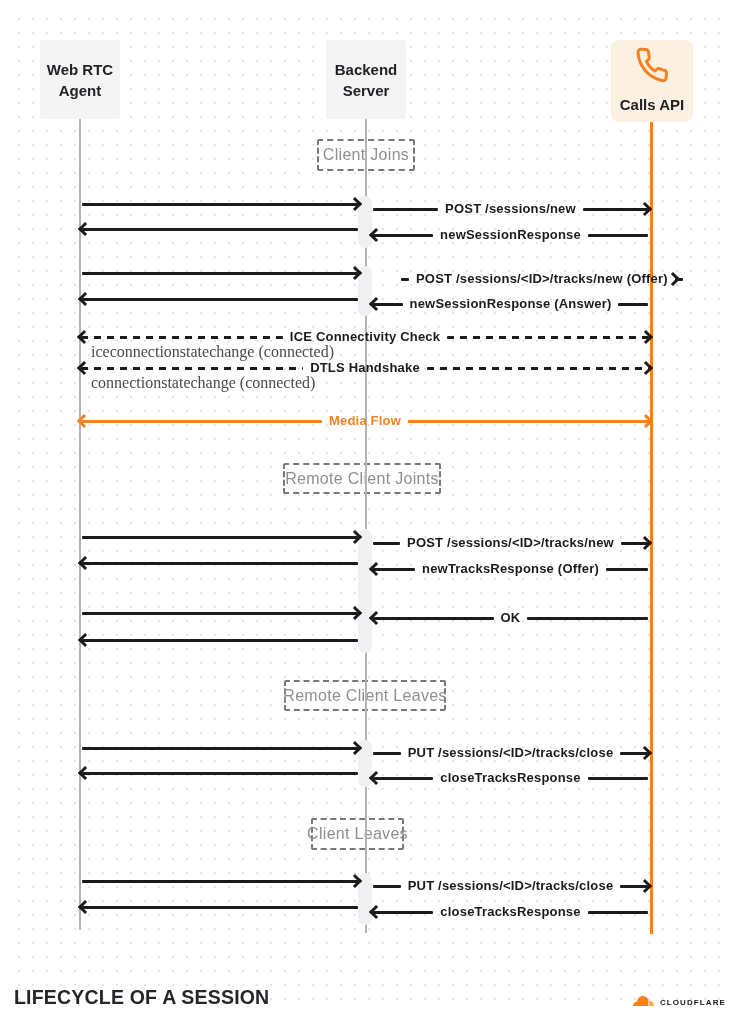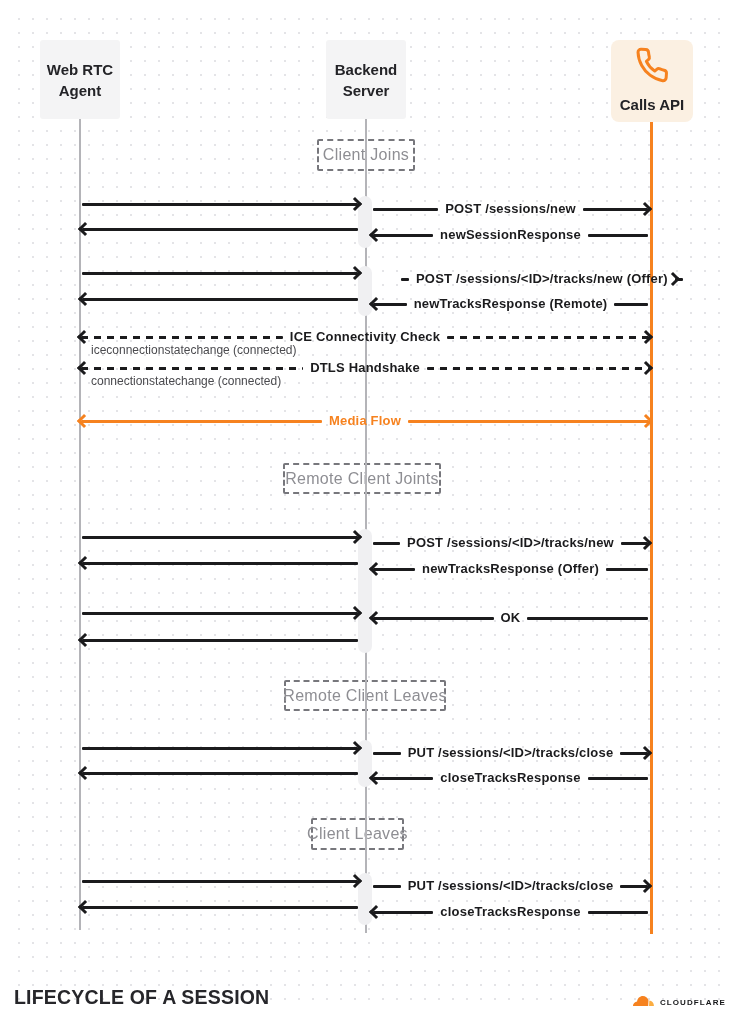--- a/index.html
+++ b/index.html
@@ -13,21 +13,21 @@
   .group-box{position:absolute;z-index:1;background:#ffffff;border:2px dashed #77777c;border-radius:2px;
              display:flex;align-items:center;justify-content:center;box-sizing:border-box;
              font-size:16px;color:#8e8e93;letter-spacing:.3px;white-space:nowrap;}
   .activation{position:absolute;z-index:3;background:#f0f0f2;border-radius:7px;}
   .msg{position:absolute;z-index:4;display:flex;align-items:center;height:14px;}
   .seg{flex:1;min-width:8px;height:3px;border-radius:1px;}
   .msg-label{padding:0 7px;font-size:13px;font-weight:bold;letter-spacing:.2px;white-space:nowrap;line-height:14px;}
   .ah{position:absolute;width:10px;height:10px;top:50%;box-sizing:border-box;}
   .ah.r{right:-2px;border-top:3px solid;border-right:3px solid;transform:translateY(-50%) rotate(45deg);}
   .ah.l{left:-2px;border-top:3px solid;border-right:3px solid;transform:translateY(-50%) rotate(-135deg);}
-  .caption{position:absolute;z-index:4;font-size:12px;color:#4a4a4e;white-space:nowrap;}
+  .caption{position:absolute;z-index:4;font-size:16px;color:#4a4a4e;white-space:nowrap;font-family:Liberation Serif, serif;}
   .participant{position:absolute;z-index:5;display:flex;flex-direction:column;align-items:center;
                justify-content:center;box-sizing:border-box;text-align:center;}
   .participant .plabel{font-size:15px;font-weight:bold;color:#232327;line-height:21px;white-space:pre-line;}
   #footer-title{position:absolute;left:14px;top:986px;z-index:4;font-size:19.5px;font-weight:bold;
                 color:#26262a;letter-spacing:.2px;}
   #brand{position:absolute;right:6px;top:993px;z-index:4;display:flex;align-items:center;gap:3px;}
   #brand .brand-text{font-size:8px;font-weight:bold;color:#17181a;letter-spacing:1.1px;}
 </style>
 </head>
 <body>
@@ -61,21 +61,21 @@
       <div class="group-box" style="left: 311px; top: 818px; width: 93px; height: 32px;">Client Leaves</div>
       <div class="activation" style="left: 358px; top: 196px; width: 14px; height: 52px;"></div>
       <div class="activation" style="left: 358px; top: 266px; width: 14px; height: 50px;"></div>
       <div class="activation" style="left: 358px; top: 529px; width: 14px; height: 124px;"></div>
       <div class="activation" style="left: 358px; top: 740px; width: 14px; height: 47px;"></div>
       <div class="activation" style="left: 358px; top: 873px; width: 14px; height: 52px;"></div>
       <div class="msg" style="left: 82px; top: 197px; width: 276px; color: rgb(27, 27, 29);">
         <div class="seg" style="background: rgb(27, 27, 29);"></div>
         <span class="ah r" style="border-color: rgb(27, 27, 29);"></span>
       </div>
-      <div class="msg" style="left: 373px; top: 202px; width: 275px; color: rgb(27, 27, 29);">
+      <div class="msg" style="left: 373px; top: 202px; width: 275px; color: rgb(27, 27, 29); justify-content: flex-end;">
         <div class="seg" style="background: rgb(27, 27, 29);"></div>
         <div class="msg-label" style="color: rgb(27, 27, 29);">POST /sessions/new</div>
         <div class="seg" style="background: rgb(27, 27, 29);"></div>
         <span class="ah r" style="border-color: rgb(27, 27, 29);"></span>
       </div>
       <div class="msg" style="left: 373px; top: 228px; width: 275px; color: rgb(27, 27, 29);">
         <div class="seg" style="background: rgb(27, 27, 29);"></div>
         <div class="msg-label" style="color: rgb(27, 27, 29);">newSessionResponse</div>
         <div class="seg" style="background: rgb(27, 27, 29);"></div>
         <span class="ah l" style="border-color: rgb(27, 27, 29);"></span>
@@ -89,21 +89,21 @@
         <span class="ah r" style="border-color: rgb(27, 27, 29);"></span>
       </div>
       <div class="msg" style="left: 373px; top: 272px; width: 275px; color: rgb(27, 27, 29); padding-left: 28px;">
         <div class="seg" style="background: rgb(27, 27, 29);"></div>
         <div class="msg-label" style="color: rgb(27, 27, 29);">POST /sessions/&lt;ID&gt;/tracks/new (Offer)</div>
         <div class="seg" style="background: rgb(27, 27, 29);"></div>
         <span class="ah r" style="border-color: rgb(27, 27, 29);"></span>
       </div>
       <div class="msg" style="left: 373px; top: 297px; width: 275px; color: rgb(27, 27, 29);">
         <div class="seg" style="background: rgb(27, 27, 29);"></div>
-        <div class="msg-label" style="color: rgb(27, 27, 29);">newTracksResponse (Remote)</div>
+        <div class="msg-label" style="color: rgb(27, 27, 29);">newSessionResponse (Answer)</div>
         <div class="seg" style="background: rgb(27, 27, 29);"></div>
         <span class="ah l" style="border-color: rgb(27, 27, 29);"></span>
       </div>
       <div class="msg" style="left: 82px; top: 292px; width: 276px; color: rgb(27, 27, 29);">
         <div class="seg" style="background: rgb(27, 27, 29);"></div>
         <span class="ah l" style="border-color: rgb(27, 27, 29);"></span>
       </div>
       <div class="msg" style="left: 81px; top: 330px; width: 568px; color: rgb(27, 27, 29);">
         <div class="seg" style="background: repeating-linear-gradient(90deg, rgb(27, 27, 29) 0px, rgb(27, 27, 29) 7px, transparent 7px, transparent 13px);"></div>
         <div class="msg-label" style="color: rgb(27, 27, 29);">ICE Connectivity Check</div>

